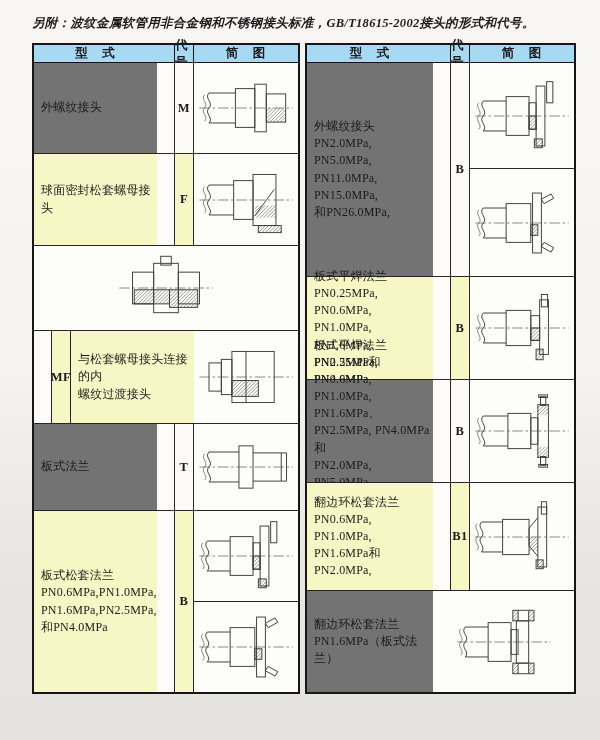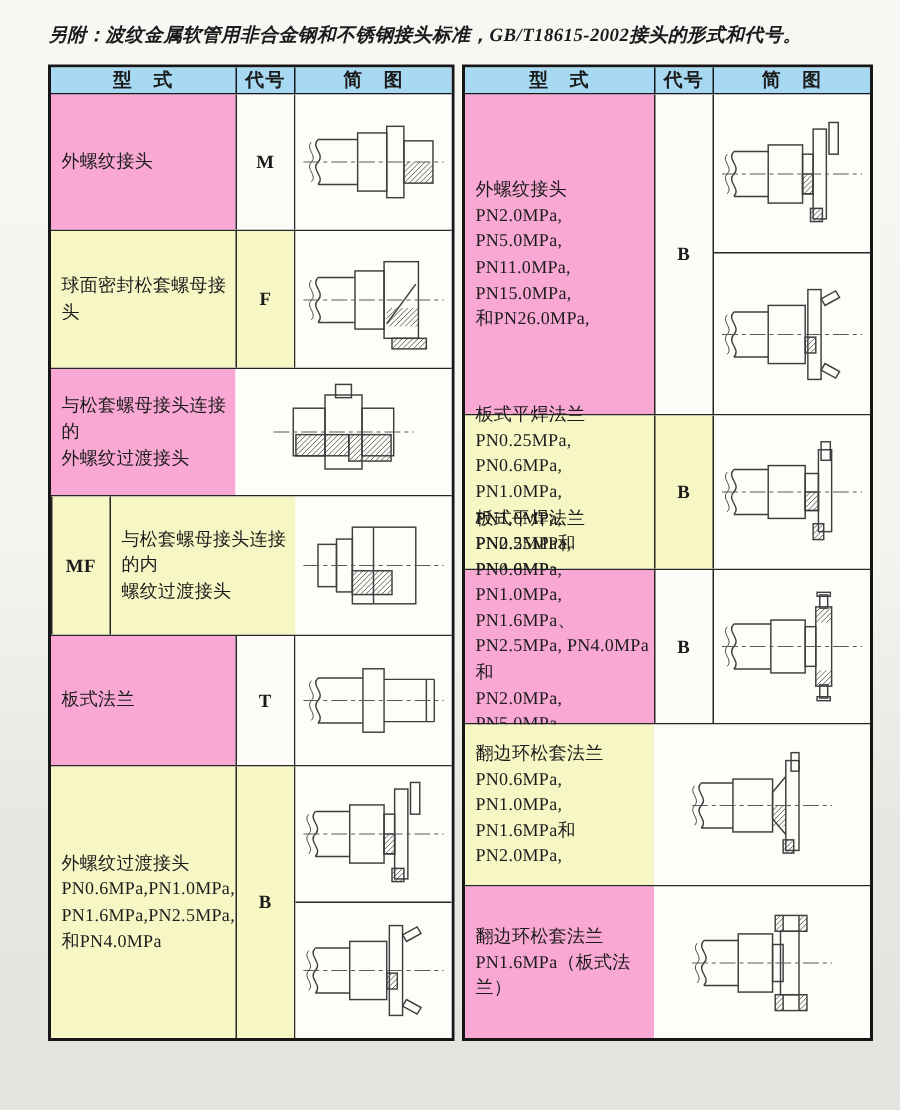--- a/index.html
+++ b/index.html
@@ -20,27 +20,27 @@
   .row.header{
     height:18px;background:var(--header-bg,#a8d9f2);
     border-bottom:1.5px solid #161616;
   }
   .row.header + .row{border-top:none;}
   .cell{box-sizing:border-box;}
   .c-type{
     width:123px;display:flex;align-items:center;
     padding:2px 3px 2px 7px;
     font-size:12px;line-height:1.42;letter-spacing:.2px;
-    white-space:pre-line;background:#f9a8d4;
+    white-space:pre-line;background:#737373;
   }
   .right .c-type{width:126px;}
   .c-code{
-    width:40px;border-left:1px solid #262626;border-right:1px solid #262626;
+    width:20px;border-left:1px solid #262626;border-right:1px solid #262626;
     display:flex;align-items:center;justify-content:center;
-    font-size:12.5px;font-weight:600;letter-spacing:.5px;background:#fcfbf7;
+    font-size:12.5px;font-weight:600;letter-spacing:.5px;background:#fcfbf7;margin-left:17px;
   }
   .c-diag{
     flex:1;display:flex;align-items:center;justify-content:center;
     background:#fdfdfa;
   }
   .c-diag.split{flex-direction:column;align-items:stretch;justify-content:flex-start;}
   .sub{display:flex;align-items:center;justify-content:center;box-sizing:border-box;}
   .sub + .sub{border-top:1px solid #262626;flex:1;}
   .hl .c-type,.hl .c-code{background:var(--hl-bg,#f7f6c5);}
   .row.header .cell{background:transparent;border-color:#161616;}
@@ -133,22 +133,20 @@
                   <line x1="90" y1="79" x2="96" y2="73"></line>
                   <line x1="94" y1="79" x2="96" y2="77"></line>
                 </g>
                 <path class="cl" d="M3 42 H109"></path>
               </svg>
             </div>
         </div>
       </div>
 
       <div class="row" style="height:85px">
-        <div class="cell c-type">与松套螺母接头连接的
-外螺纹过渡接头</div>
         <div class="cell c-diag">
           <div class="diag">
               <svg viewBox="0 0 112 84" preserveAspectRatio="xMidYMid meet">
                 <rect x="18" y="24" width="24" height="36"></rect>
                 <rect x="42" y="14" width="28" height="56"></rect>
                 <rect x="50" y="6" width="12" height="10"></rect>
                 <rect x="70" y="24" width="24" height="36"></rect>
                 <rect x="20" y="44" width="40" height="16"></rect>
                 <g class="hatch">
                   <line x1="20" y1="48" x2="24" y2="44"></line>
@@ -228,21 +226,21 @@
                 <path class="thin" d="M9 27 c-5 5 5 10 0 15 c-5 5 5 10 0 15"></path>
                 <rect x="48" y="18" width="16" height="48"></rect>
                 <path d="M64 26 H102 M64 58 H102 M102 26 V58 M96 26 V58"></path>
                 <path class="cl" d="M3 42 H109"></path>
               </svg>
             </div>
         </div>
       </div>
 
       <div class="row hl" style="height:182px">
-        <div class="cell c-type">外螺纹过渡接头
+        <div class="cell c-type">板式松套法兰
 PN0.6MPa,PN1.0MPa,
 PN1.6MPa,PN2.5MPa,
 和PN4.0MPa</div>
         <div class="cell c-code">B</div>
         <div class="cell c-diag split">
           <div class="sub" style="height:90px">
             <div class="diag">
                 <svg viewBox="0 0 112 84" preserveAspectRatio="xMidYMid meet">
                   <path d="M12 25 H38 M12 59 H38"></path>
                   <path d="M12 25 c-6 6 6 11 0 17 c-6 6 6 11 0 17"></path>
@@ -437,20 +435,21 @@
                 <path class="cl" d="M3 42 H109"></path>
               </svg>
             </div>
         </div>
       </div>
 
       <div class="row hl" style="height:108px">
         <div class="cell c-type">翻边环松套法兰
 PN0.6MPa, PN1.0MPa,
 PN1.6MPa和PN2.0MPa,</div>
+        <div class="cell c-code">B1</div>
         <div class="cell c-diag">
           <div class="diag">
               <svg viewBox="0 0 112 84" preserveAspectRatio="xMidYMid meet">
                 <path d="M10 25 H34 M10 59 H34"></path>
                 <path d="M10 25 c-6 6 6 11 0 17 c-6 6 6 11 0 17"></path>
                 <path class="thin" d="M5 27 c-5 5 5 10 0 15 c-5 5 5 10 0 15"></path>
                 <rect x="34" y="22" width="30" height="40"></rect>
                 <path d="M64 32 L74 20 M64 52 L74 64 M64 32 V52"></path>
                 <rect x="74" y="8" width="10" height="68"></rect>
                 <rect x="78" y="2" width="6" height="14"></rect>

